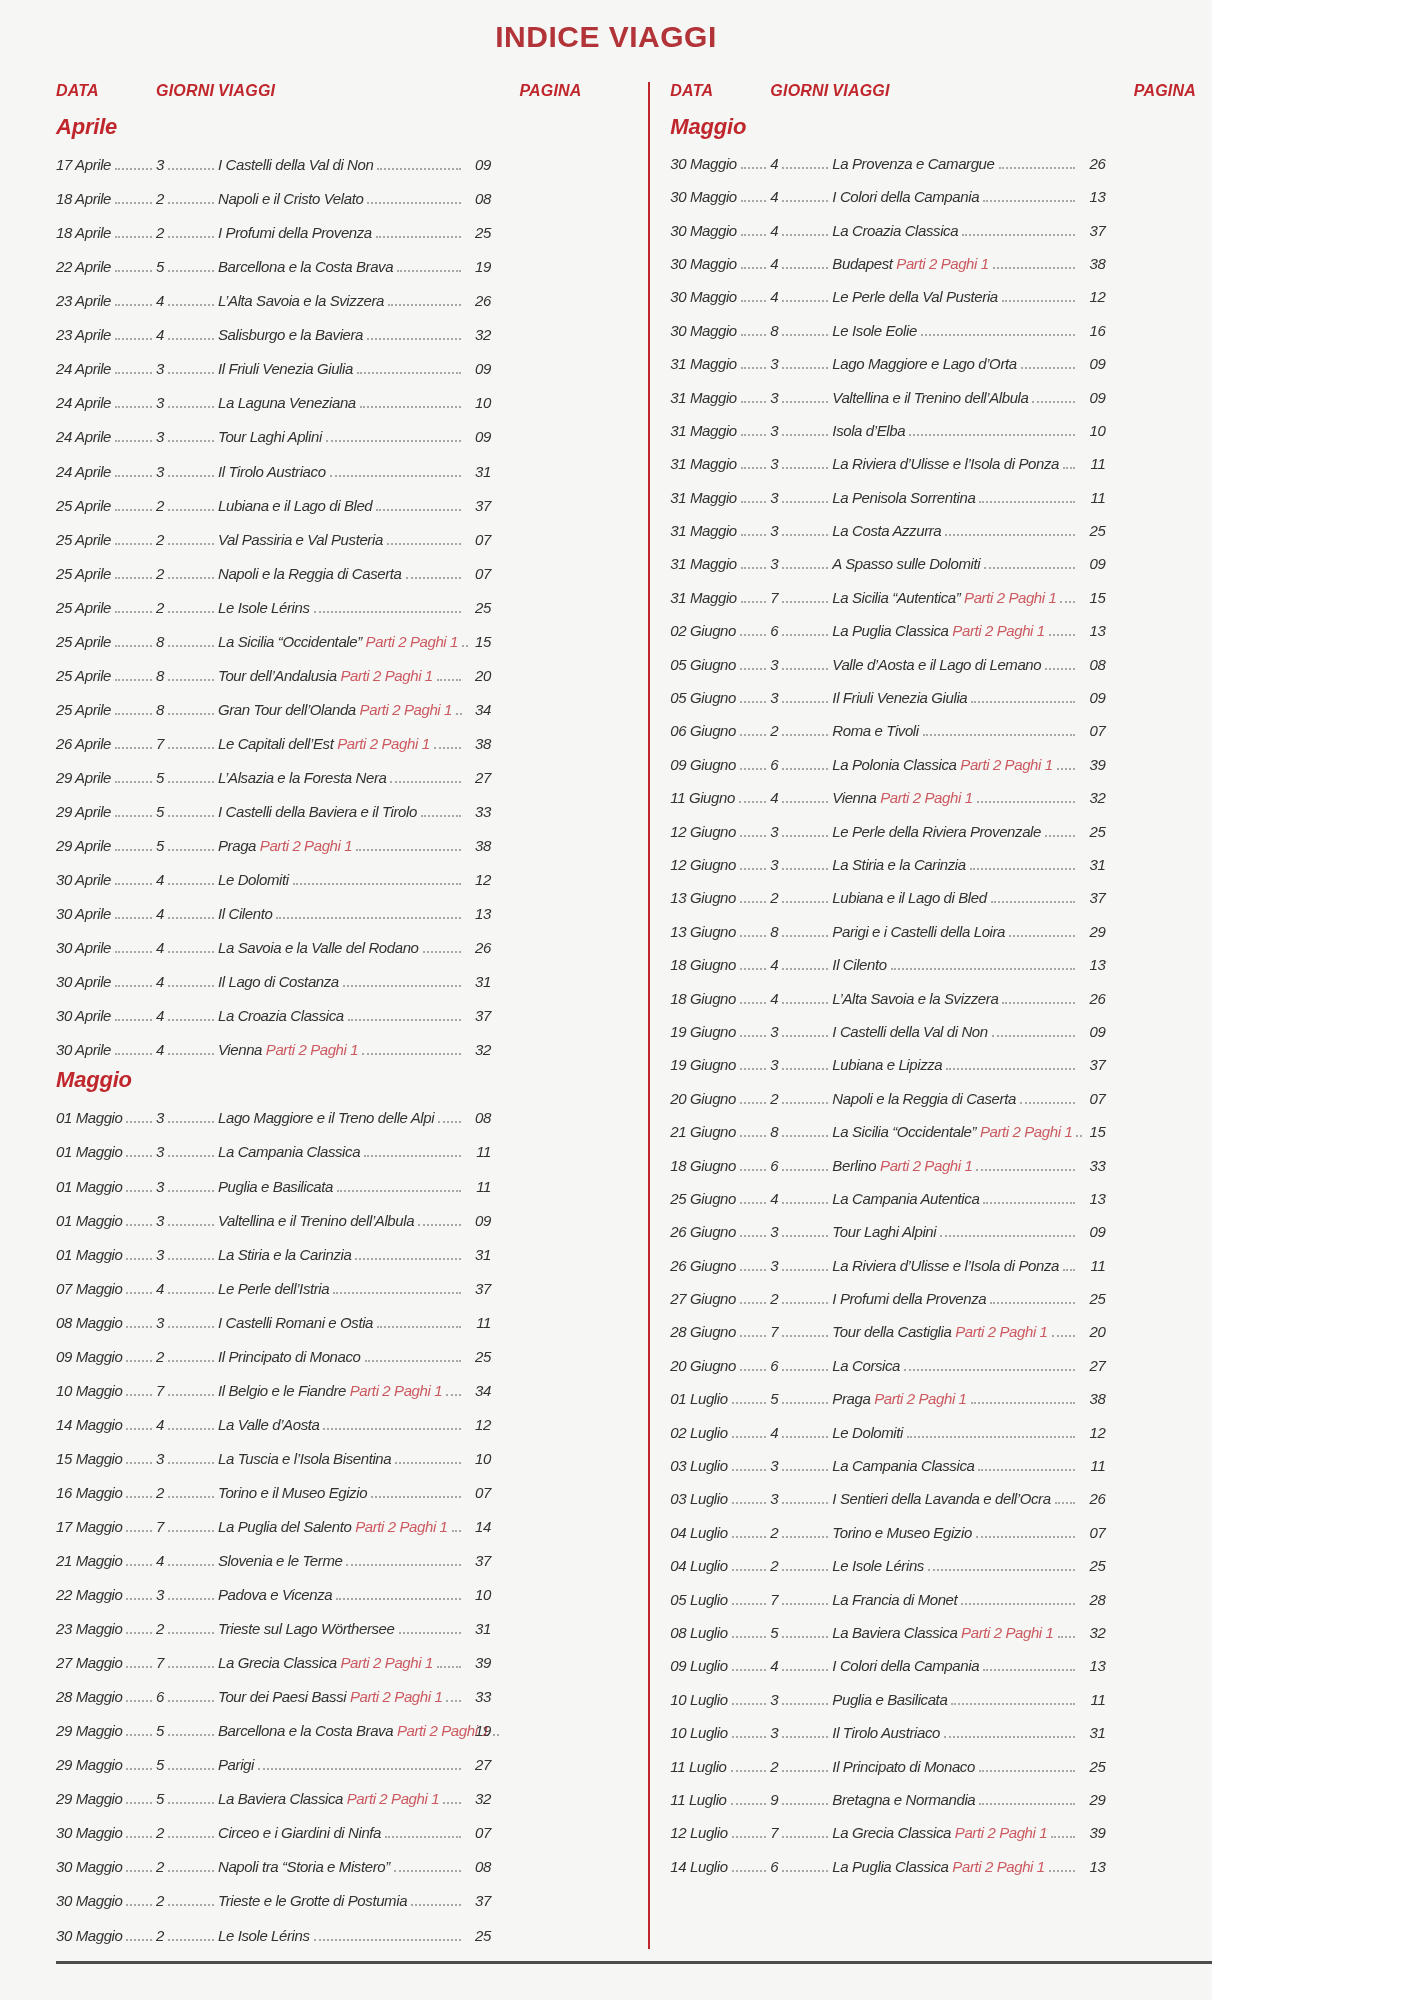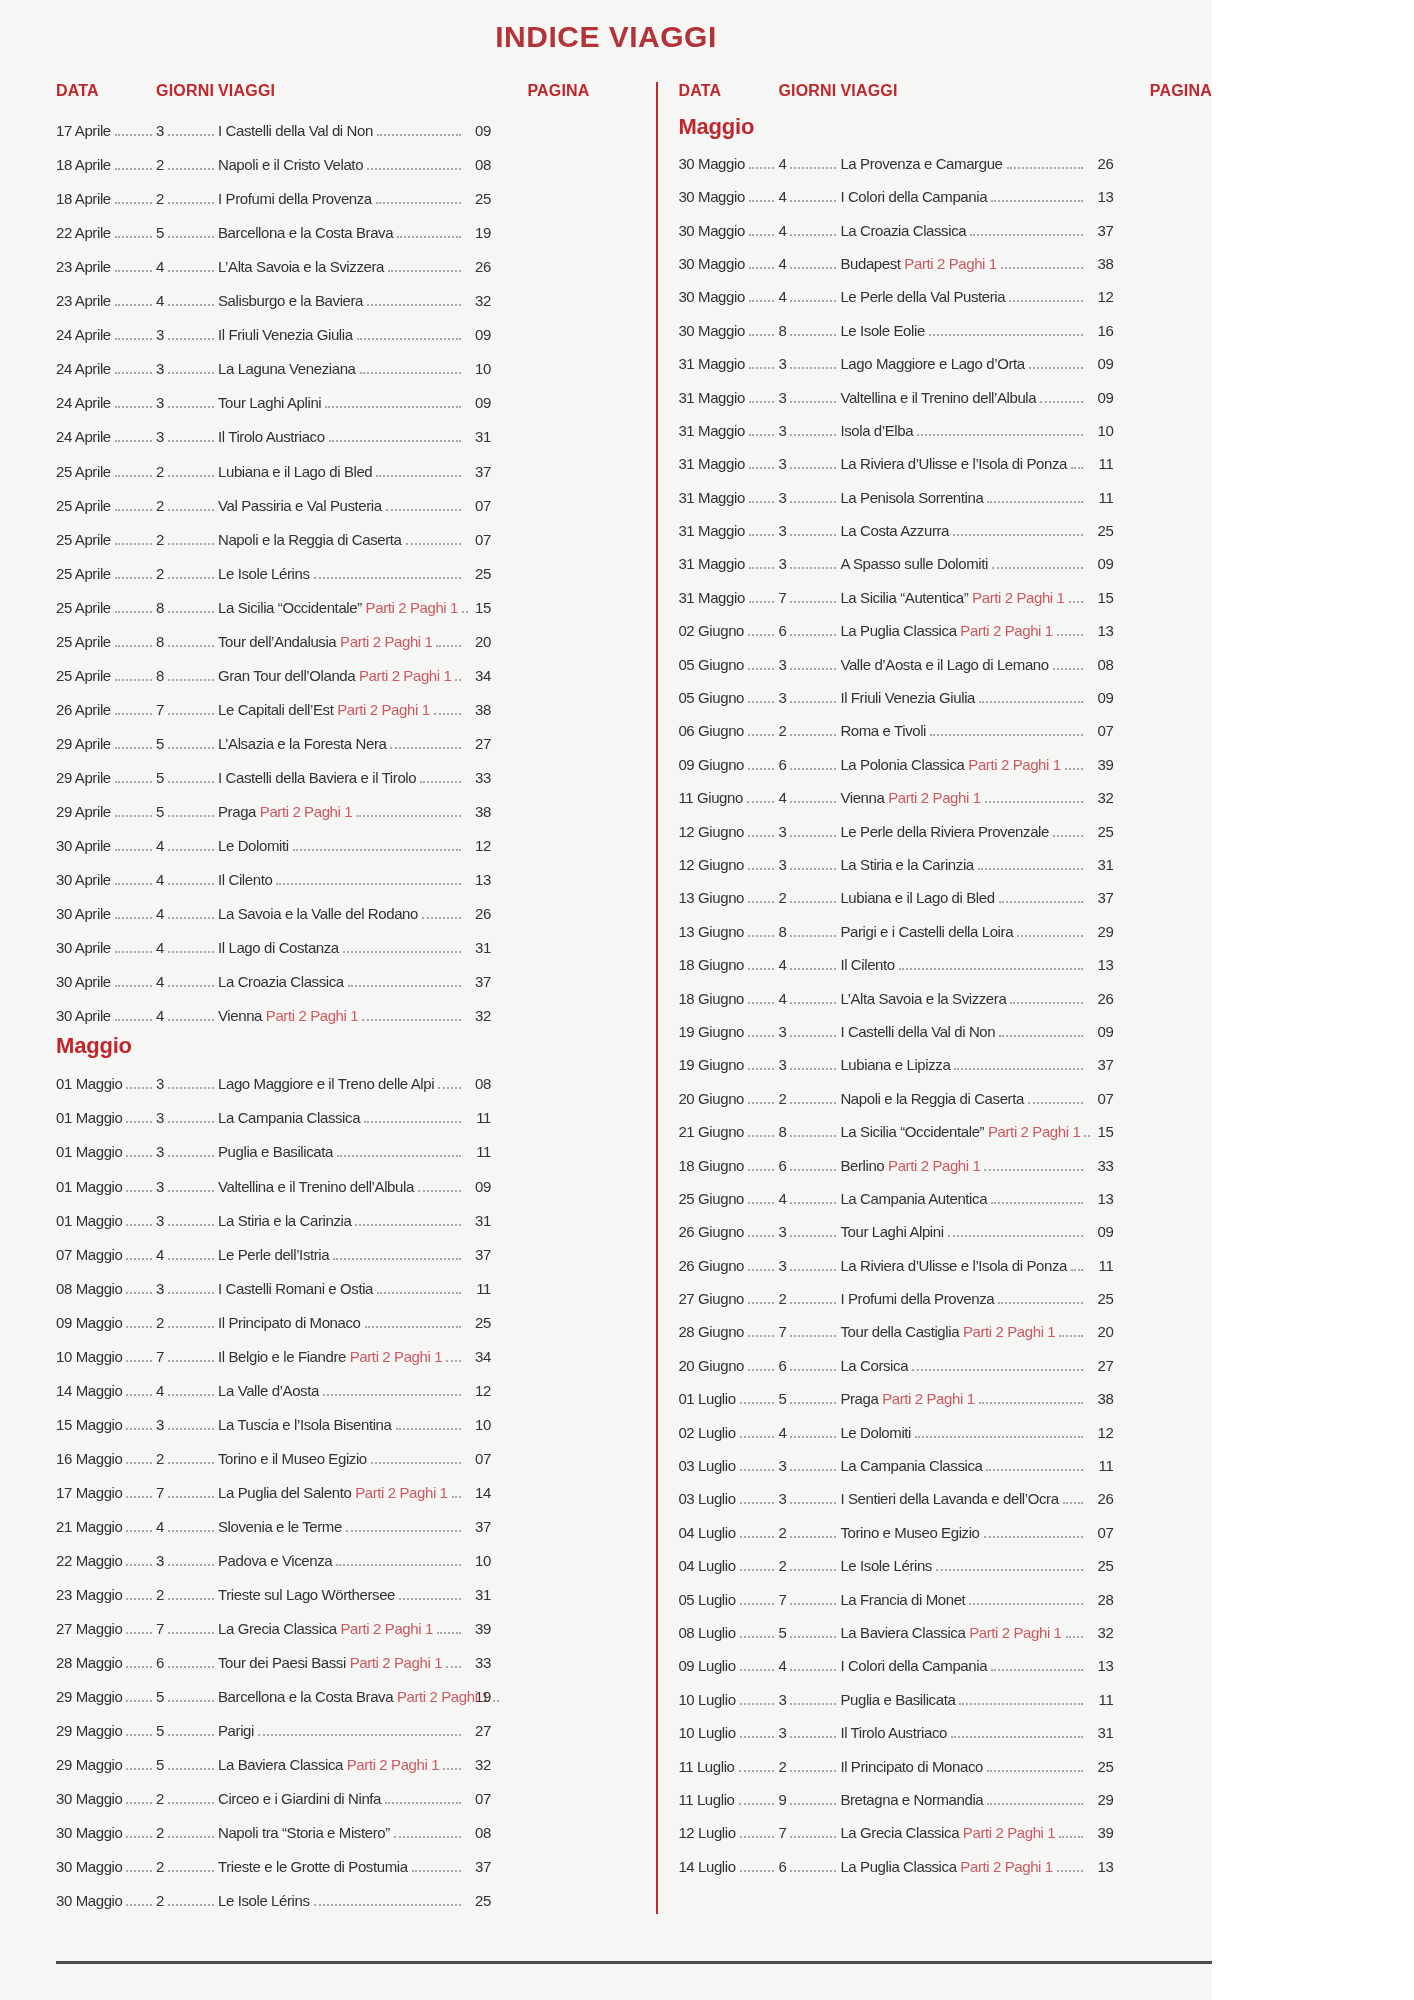--- a/index.html
+++ b/index.html
@@ -6,21 +6,21 @@
   body { font-family:"Liberation Sans","DejaVu Sans",sans-serif; }
   .page {
     position:relative; width:1212px; height:2000px;
     background:#F6F6F4; overflow:hidden;
   }
   .title {
     padding-top:20px; text-align:center;
     font-size:30px; line-height:34px; font-weight:bold;
     letter-spacing:.5px; color:#B23338;
   }
-  .cols { display:flex; margin:28px 0 0 56px; }
+  .cols { display:flex; margin:28px 16px 0 56px;font-style:italic; }
   .col { width:580px; }
   .col-left  { margin-right:66px; }
   .vdivider  { width:3px; background:#C0272D; align-self:stretch; }
   .col-right { margin-left:20px; }
 
   .colhead { position:relative; height:22px; margin-bottom:6px;
              font-size:16px; font-weight:bold; color:#C0272D; letter-spacing:.2px; }
   .colhead .h-data   { position:absolute; left:0; }
   .colhead .h-giorni { position:absolute; left:100px; }
   .colhead .h-viaggi { position:absolute; left:162px; }
@@ -68,20 +68,21 @@
   <div class="cols">
 
     <div class="col col-left">
       <div class="colhead">
         <span class="h-data">DATA</span>
         <span class="h-giorni">GIORNI</span>
         <span class="h-viaggi">VIAGGI</span>
         <span class="h-pagina">PAGINA</span>
       </div>
       <div class="list">
+          <div class="month">Aprile</div>
           <div class="row">
             <span class="cell c-date">
               <span class="txt">17 Aprile</span>
               <span class="dots"></span>
             </span>
             <span class="cell c-days">
               <span class="txt">3</span>
               <span class="dots"></span>
             </span>
             <span class="cell c-trip">

